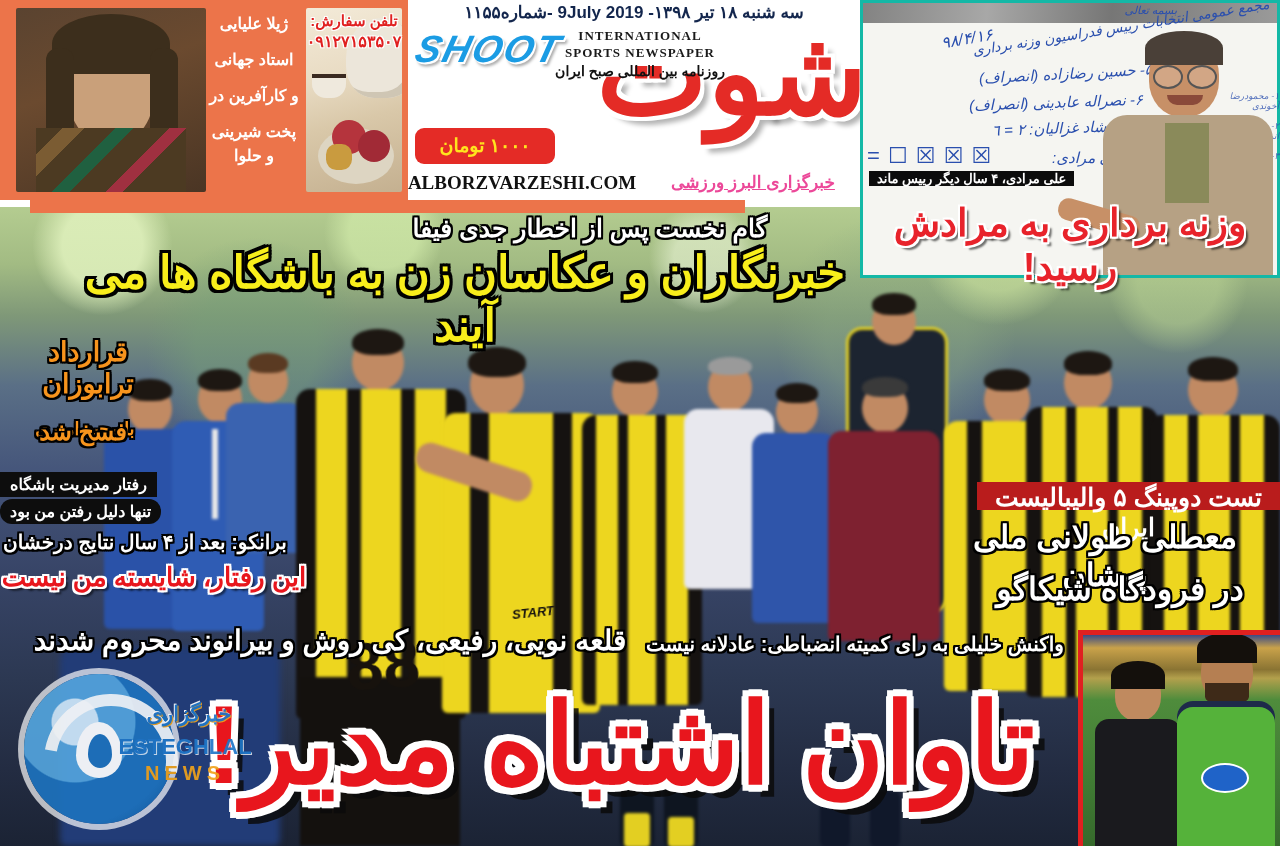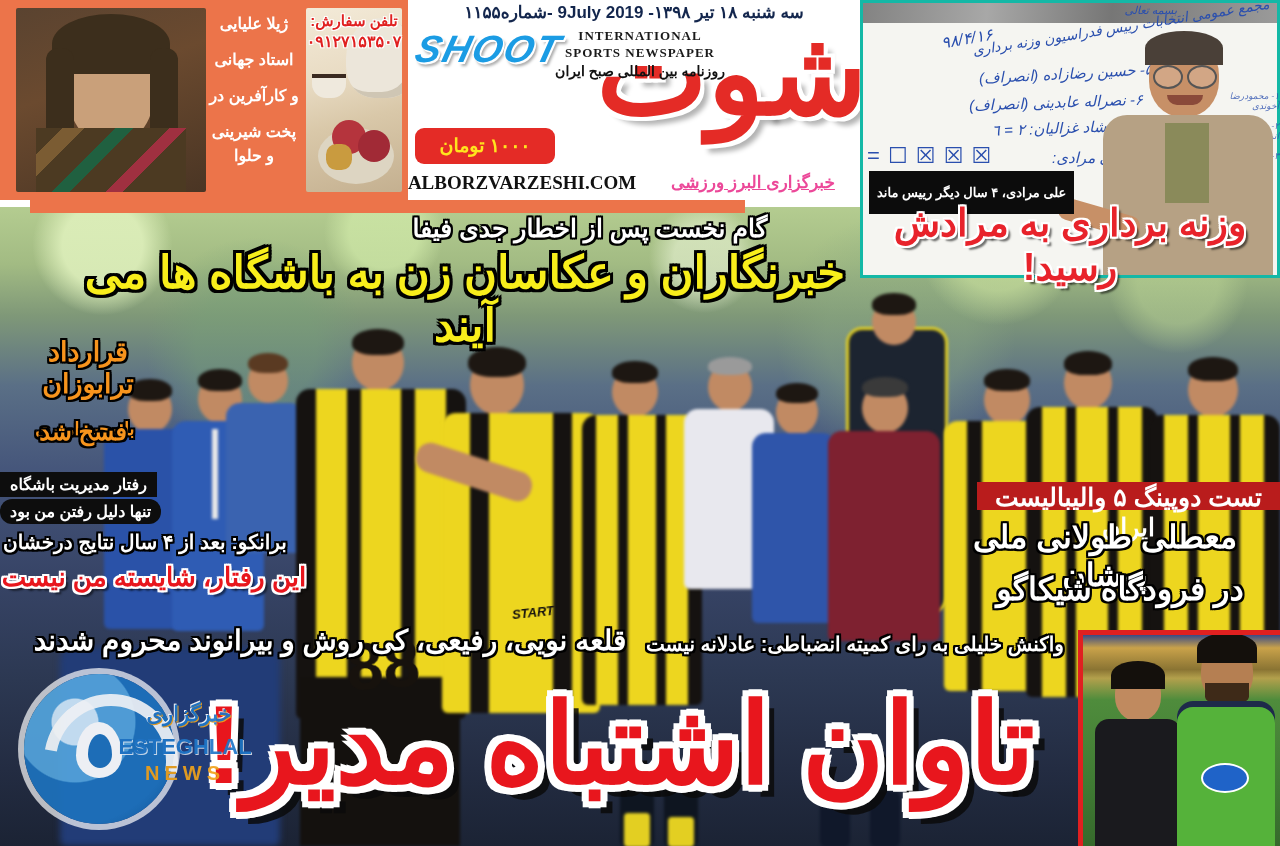--- a/index.html
+++ b/index.html
@@ -217,21 +217,21 @@
     <div class="abs" style="left:230px;top:28px;width:184px;height:244px;">
       <div class="abs" style="left:56px;top:8px;width:70px;height:78px;background:#c79067;border-radius:46%;"></div>
       <div class="abs" style="left:52px;top:0;width:78px;height:34px;background:#4a4038;border-radius:50% 50% 0 0;"></div>
       <div class="abs" style="left:60px;top:34px;width:26px;height:20px;border:2px solid #555;border-radius:50%;background:rgba(255,255,255,.2);"></div>
       <div class="abs" style="left:94px;top:34px;width:26px;height:20px;border:2px solid #555;border-radius:50%;background:rgba(255,255,255,.2);"></div>
       <div class="abs" style="left:74px;top:64px;width:36px;height:10px;background:#8a4a3a;border-radius:0 0 16px 16px;"></div>
       <div class="abs" style="left:10px;top:84px;width:170px;height:160px;background:#b6a184;border-radius:24px 24px 0 0;"></div>
       <div class="abs" style="left:72px;top:92px;width:44px;height:80px;background:#8a8a5a;"></div>
       <div class="abs" style="left:-36px;top:176px;width:84px;height:22px;background:#c79067;border-radius:10px;transform:rotate(16deg);"></div>
     </div>
-    <div class="abs rtl" style="left:6px;top:168px;background:#0c0c0c;color:#fff;font-size:13px;font-weight:bold;padding:14px 8px;z-index:3;">علی مرادی، ۴ سال دیگر رییس ماند</div>
+    <div class="abs rtl" style="left:6px;top:168px;background:#0c0c0c;color:#fff;font-size:13px;font-weight:bold;padding:0 8px;z-index:3;">علی مرادی، ۴ سال دیگر رییس ماند</div>
     <div class="abs rtl ctr ow2" style="left:0;top:198px;width:414px;font-size:38px;font-weight:900;color:#e8232b;z-index:3;">وزنه برداری به مرادش رسید!</div>
   </div>
 
   <div class="abs rtl ctr ob2" style="left:290px;top:214px;width:600px;font-size:25px;font-weight:900;color:#fff;z-index:14;">گام نخست پس از اخطار جدی فیفا</div>
   <div class="abs rtl ctr ob3" style="left:55px;top:246px;width:820px;font-size:45px;font-weight:900;color:#f8ee1b;z-index:14;">خبرنگاران و عکاسان زن به باشگاه ها می آیند</div>
 
   <div class="abs rtl ctr ob2" style="left:2px;top:336px;width:172px;font-size:27px;font-weight:900;color:#f7941d;z-index:14;">قرارداد ترابوزان</div>
   <div class="abs rtl ctr ob2" style="left:6px;top:378px;width:158px;font-size:18px;font-weight:700;color:#f7941d;z-index:14;margin-top:40px;">با وحید امیری</div>
   <div class="abs rtl ctr ob2" style="left:18px;top:418px;width:130px;font-size:24px;font-weight:900;color:#f7941d;z-index:14;">فسخ شد</div>
 

